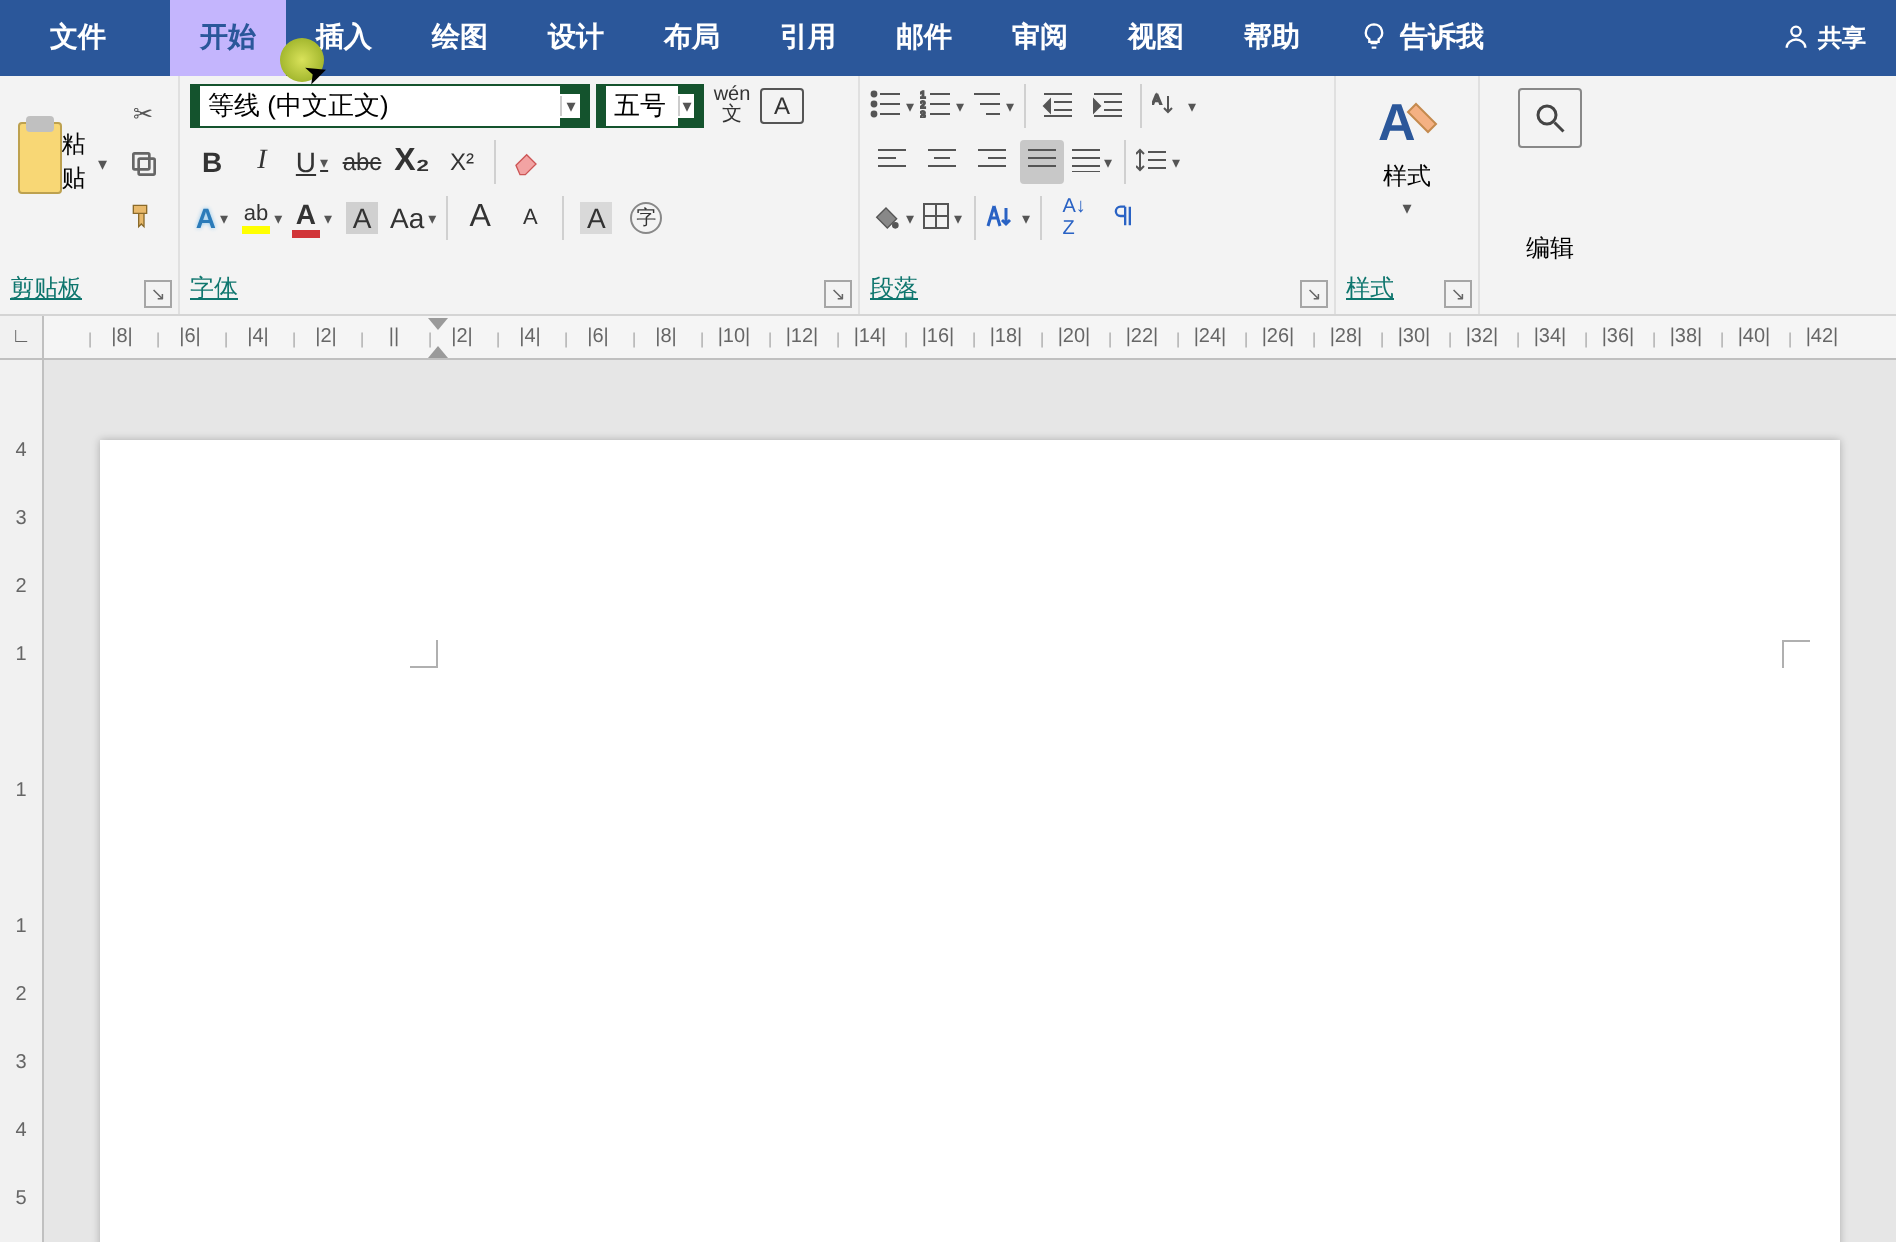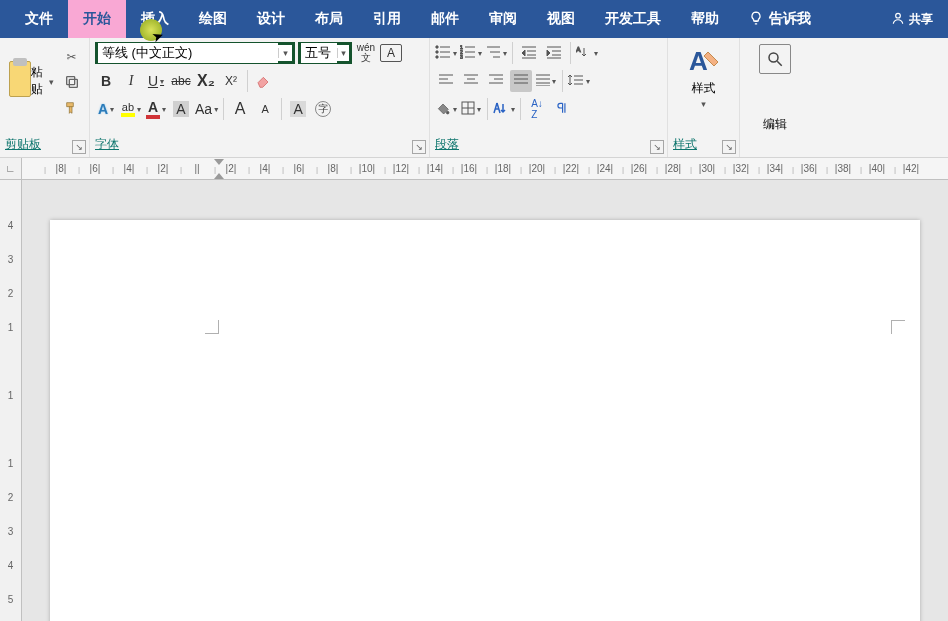--- a/index.html
+++ b/index.html
@@ -24,22 +24,23 @@
   }
   .ribbon-tab {
     padding: 0 15px;
     height: 100%;
     display: inline-flex;
     align-items: center;
     cursor: pointer;
     font-size: 14px;
   }
   .ribbon-tab.active {
-    background: #f9a8d4;
+    background: #c4b5fd;
     color: #2b579a;
+    margin-left: 17px;
   }
   .ribbon-spacer { flex: 1; }
   .ribbon-share { padding: 0 15px; display: flex; align-items: center; gap: 4px;}
   
   .ribbon {
     display: flex;
     height: 120px;
     background: #f3f3f3;
     border-bottom: 1px solid #d4d4d4;
   }
@@ -70,21 +71,21 @@
   }
   .clipboard-small-btns { display:flex; flex-direction:column; gap:8px; padding:6px 4px 0 4px;}
   .icon-btn { width:20px; height:18px; display:flex; align-items:center; justify-content:center; cursor:pointer; color:#555;}
   .dialog-launcher {
     position:absolute; right:3px; bottom:3px; width:14px; height:14px; border:1px solid #a6a6a6; font-size:9px; display:flex; align-items:center; justify-content:center; color:#666; cursor:pointer;
   }
   
   .font-rows { display:flex; flex-direction:column; gap:6px;}
   .font-row { display:flex; align-items:center; gap:3px; }
   .combo {
-    display:flex; align-items:center; border:3px solid #14532d; background:#fff; height:22px;
+    display:flex; align-items:center; border:5px solid #14532d; background:#fff; height:22px;
   }
   .combo input { border:none; outline:none; padding:0 4px; font-size:13px; height:20px; }
   .combo .drop { width:16px; text-align:center; font-size:9px; color:#555; border-left:1px solid #ccc;}
   .tool-btn {
     min-width:22px; height:22px; display:flex; align-items:center; justify-content:center; cursor:pointer; font-size:14px; color:#333; border-radius:2px;
   }
   .tool-btn.split::after { content:"▾"; font-size:8px; margin-left:2px; color:#555;}
   .tool-btn.box { border:1px solid #555; width:20px; height:18px; font-size:12px;}
   .sep { width:1px; height:22px; background:#d0d0d0; margin:0 2px; }
   
@@ -171,21 +172,20 @@
   <div class="ribbon-tab">文件</div>
   <div class="ribbon-tab active">开始</div>
   <div class="ribbon-tab">插入</div>
   <div class="ribbon-tab">绘图</div>
   <div class="ribbon-tab">设计</div>
   <div class="ribbon-tab">布局</div>
   <div class="ribbon-tab">引用</div>
   <div class="ribbon-tab">邮件</div>
   <div class="ribbon-tab">审阅</div>
   <div class="ribbon-tab">视图</div>
-  <div class="ribbon-tab">开发工具</div>
   <div class="ribbon-tab">帮助</div>
   <div class="ribbon-tab">
     <span style="margin-right:6px;">
       <svg width="14" height="14" viewBox="0 0 24 24" fill="none" stroke="#fff" stroke-width="2">
           <path d="M9 18h6M10 22h4M12 2a7 7 0 0 0-4 12.7V17h8v-2.3A7 7 0 0 0 12 2z"></path>
         </svg>
     </span>
     <span>告诉我</span>
   </div>
   <div class="ribbon-spacer"></div>

